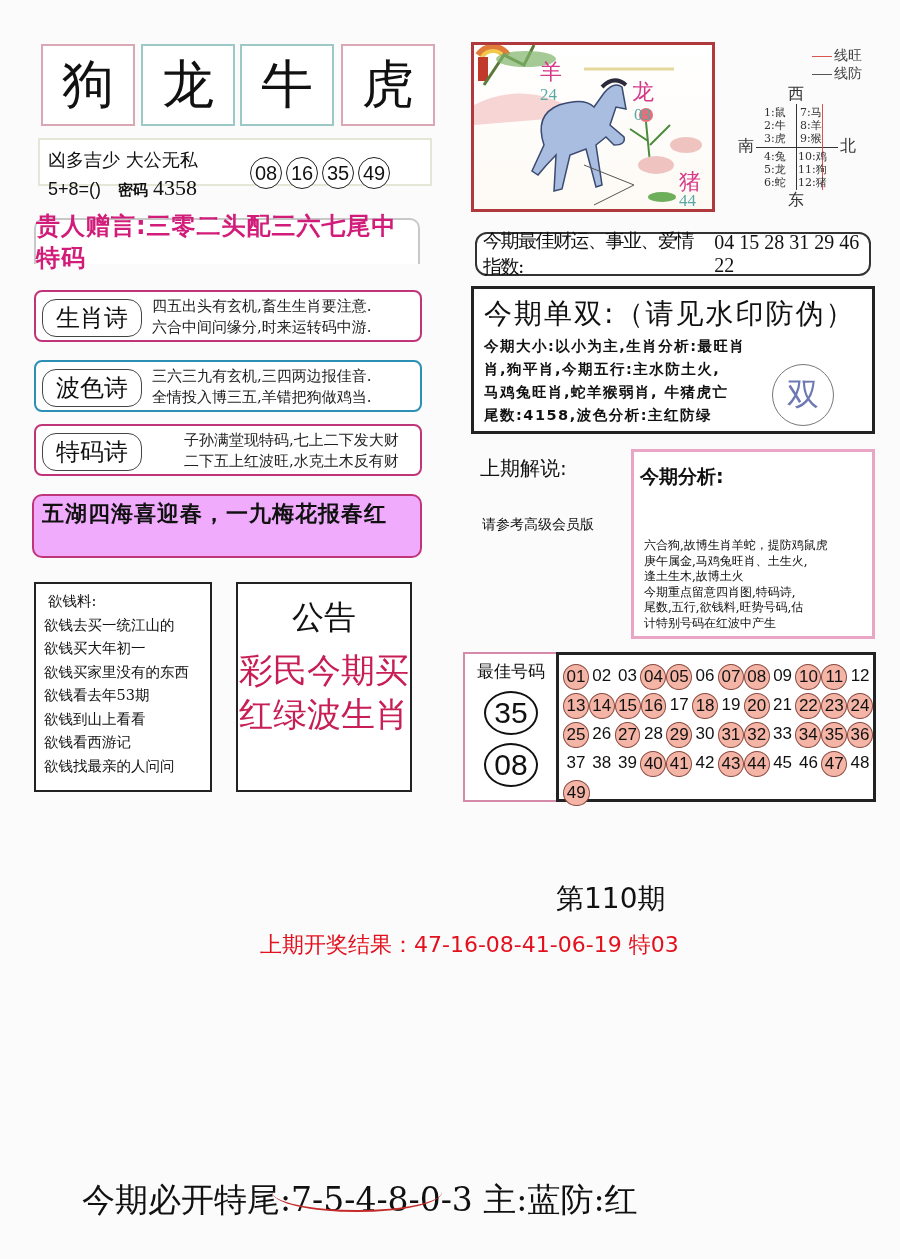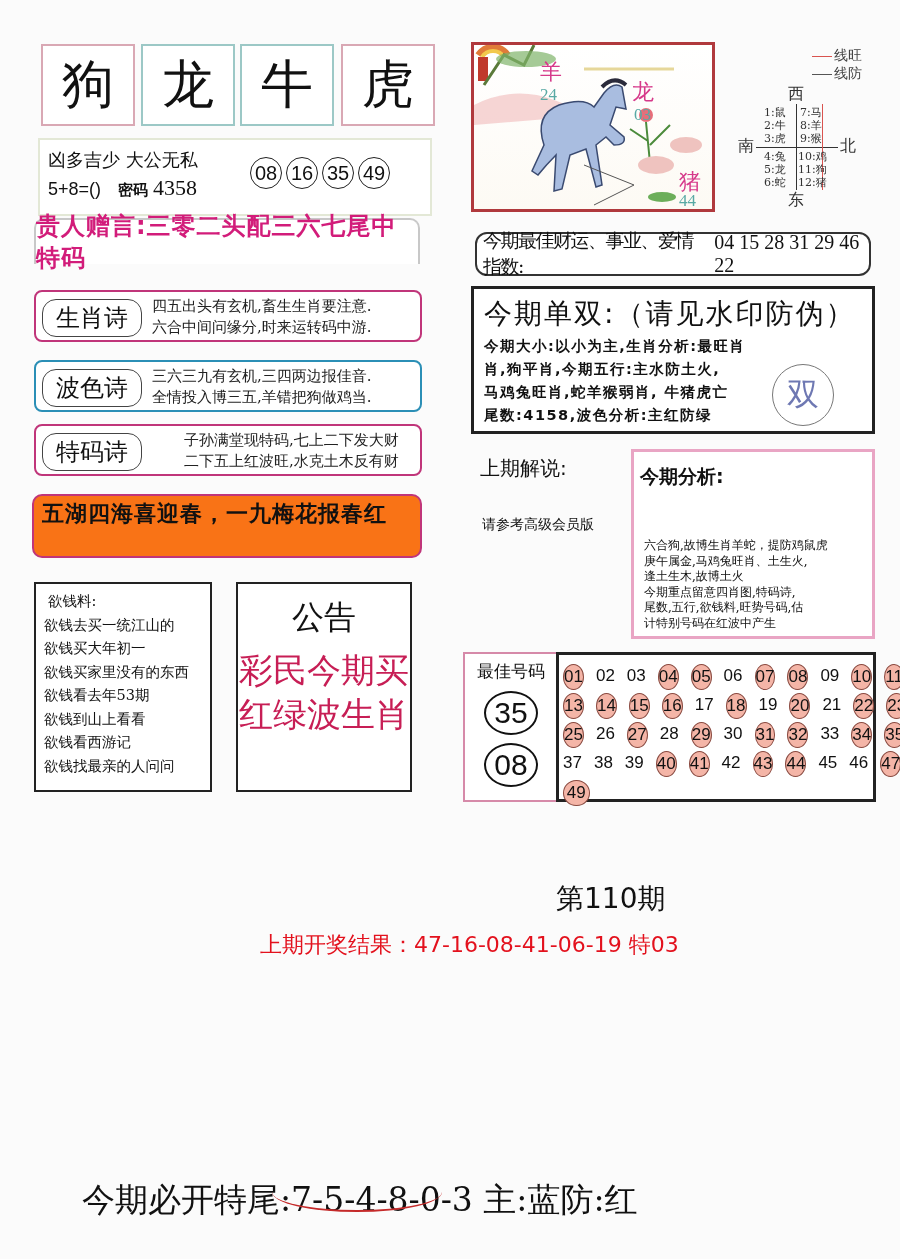--- a/index.html
+++ b/index.html
@@ -3,36 +3,36 @@
 <meta charset="utf-8">
 <style>
   html,body{margin:0;padding:0;}
   body{width:900px;height:1259px;background:#fbfbfb;position:relative;overflow:hidden;font-family:"DejaVu Serif",serif;color:#111;}
   .abs{position:absolute;box-sizing:border-box;}
   
   .zbox{top:44px;width:94px;height:82px;background:#fff;display:flex;align-items:center;justify-content:center;font-size:52px;font-family:"DejaVu Serif",serif;color:#111;}
   .zb-pink{border:2px solid #d9a8b4;}
   .zb-teal{border:2px solid #9cc8c6;}
   
-  .info{left:38px;top:138px;width:394px;height:78px;border:2px solid #e3e8d6;background:#fff;}
+  .info{left:38px;top:138px;width:394px;height:48px;border:2px solid #e3e8d6;background:#fff;}
   .info .l1{position:absolute;left:8px;top:8px;font-size:18px;}
   .info .l2{position:absolute;left:8px;top:35px;font-size:18px;font-family:"Liberation Sans",sans-serif;}
   .info .l2 .pw{font-family:"DejaVu Serif",serif;font-size:15px;margin-left:12px;font-weight:bold;}
   .info .l2 .pwv{font-family:"Liberation Serif",serif;font-size:22px;}
   .circ{display:inline-flex;width:30px;height:30px;border:1.5px solid #222;border-radius:50%;align-items:center;justify-content:center;font-family:"Liberation Sans",sans-serif;font-size:20px;margin-right:4px;background:#fff;}
   .info .nums{position:absolute;left:210px;top:17px;display:flex;}
   
   .gift{left:34px;top:218px;width:386px;height:46px;border:2px solid #c8c8c8;border-bottom:none;border-radius:10px 10px 0 0;background:#fff;display:flex;align-items:center;justify-content:center;color:#d21c7a;font-weight:bold;font-size:24px;font-family:"DejaVu Sans",sans-serif;letter-spacing:1px;}
   
   .poem{left:34px;width:388px;height:52px;border:2px solid;border-radius:8px;background:#fff;}
   .poem .tag{position:absolute;left:6px;top:7px;width:98px;height:36px;border:1.5px solid #444;border-radius:14px;display:flex;align-items:center;justify-content:center;font-size:24px;font-family:"DejaVu Serif",serif;background:#fff;}
   .poem .txt{position:absolute;left:116px;top:4px;font-size:15px;line-height:21px;color:#222;white-space:nowrap;}
   .p-pink{border-color:#c0357a;}
   .p-blue{border-color:#2b8fb6;}
-  .spring{left:32px;top:494px;width:390px;height:64px;border:2px solid #c0357a;border-radius:10px;background:#f97316;padding:4px 8px;font-family:"DejaVu Sans",sans-serif;font-weight:bold;font-size:22px;line-height:28px;letter-spacing:1px;}
+  .spring{left:32px;top:494px;width:390px;height:64px;border:2px solid #c0357a;border-radius:10px;background:#f0abfc;padding:4px 8px;font-family:"DejaVu Sans",sans-serif;font-weight:bold;font-size:22px;line-height:28px;letter-spacing:1px;}
   
   .money{left:34px;top:582px;width:178px;height:210px;border:2px solid #222;background:#fff;padding:6px 8px;font-size:14.5px;line-height:23.5px;}
   .money .t{font-size:14.5px;margin-left:4px;}
   .notice{left:236px;top:582px;width:176px;height:210px;border:2px solid #222;background:#fff;text-align:center;}
   .notice .h{margin-top:12px;font-size:32px;}
   .notice .b{color:#c71e55;font-size:34px;line-height:44px;margin-top:8px;}
   
   .pic{left:471px;top:42px;width:244px;height:170px;border:3px solid #b0393d;background:linear-gradient(#fff 0%,#fdfaf4 100%);overflow:hidden;}
   .pic .lab{position:absolute;font-size:22px;color:#d6398a;}
   .pic .num{position:absolute;font-size:17px;color:#58a9a4;font-family:"Liberation Serif",serif;}
@@ -52,21 +52,21 @@
   .last-h{left:480px;top:455px;font-family:"DejaVu Sans",sans-serif;font-size:20px;}
   .last-b{left:482px;top:516px;font-family:"DejaVu Sans",sans-serif;font-size:14px;}
   .ana{left:631px;top:449px;width:244px;height:190px;border:3px solid #e9a5c4;background:#fff;}
   .ana .h{position:absolute;left:6px;top:12px;font-family:"DejaVu Sans",sans-serif;font-weight:bold;font-size:19px;}
   .ana .b{position:absolute;left:10px;top:86px;font-size:12px;line-height:15.5px;}
   
   .best{left:463px;top:652px;width:94px;height:150px;border:2px solid #d68aa9;border-right:none;background:#fff;text-align:center;}
   .best .h{font-size:17px;margin-top:6px;}
   .best .c{display:inline-flex;width:50px;height:40px;border:2px solid #111;border-radius:50%;align-items:center;justify-content:center;font-family:"Liberation Sans",sans-serif;font-size:30px;margin-top:8px;}
   .grid{left:556px;top:652px;width:320px;height:150px;border:3px solid #222;background:#fff;padding:7px 0 0 4px;}
-  .grid .row{display:flex;height:29px;align-items:center;gap:12px;}
+  .grid .row{display:flex;height:29px;align-items:center;}
   .grid .n{width:26.5px;font-family:"Liberation Sans",sans-serif;font-size:17px;text-align:center;box-sizing:border-box;height:26px;line-height:24px;}
   .grid .n.hl{background:#f4b5a7;border:1.5px solid #8a4a40;border-radius:50%;}
   
   .issue{left:556px;top:880px;font-family:"DejaVu Sans",sans-serif;font-size:28px;}
   .result{left:260px;top:930px;font-family:"DejaVu Sans",sans-serif;font-size:22px;color:#e3111d;white-space:nowrap;}
   .tail{left:82px;top:1178px;font-family:"DejaVu Serif",serif;font-size:33px;white-space:nowrap;}
   .tail .arc{position:absolute;left:190px;top:-6px;width:170px;height:38px;border-bottom:2.5px solid #c52a2a;border-radius:0 0 50% 50%;}
 </style>
 </head>
 <body>

